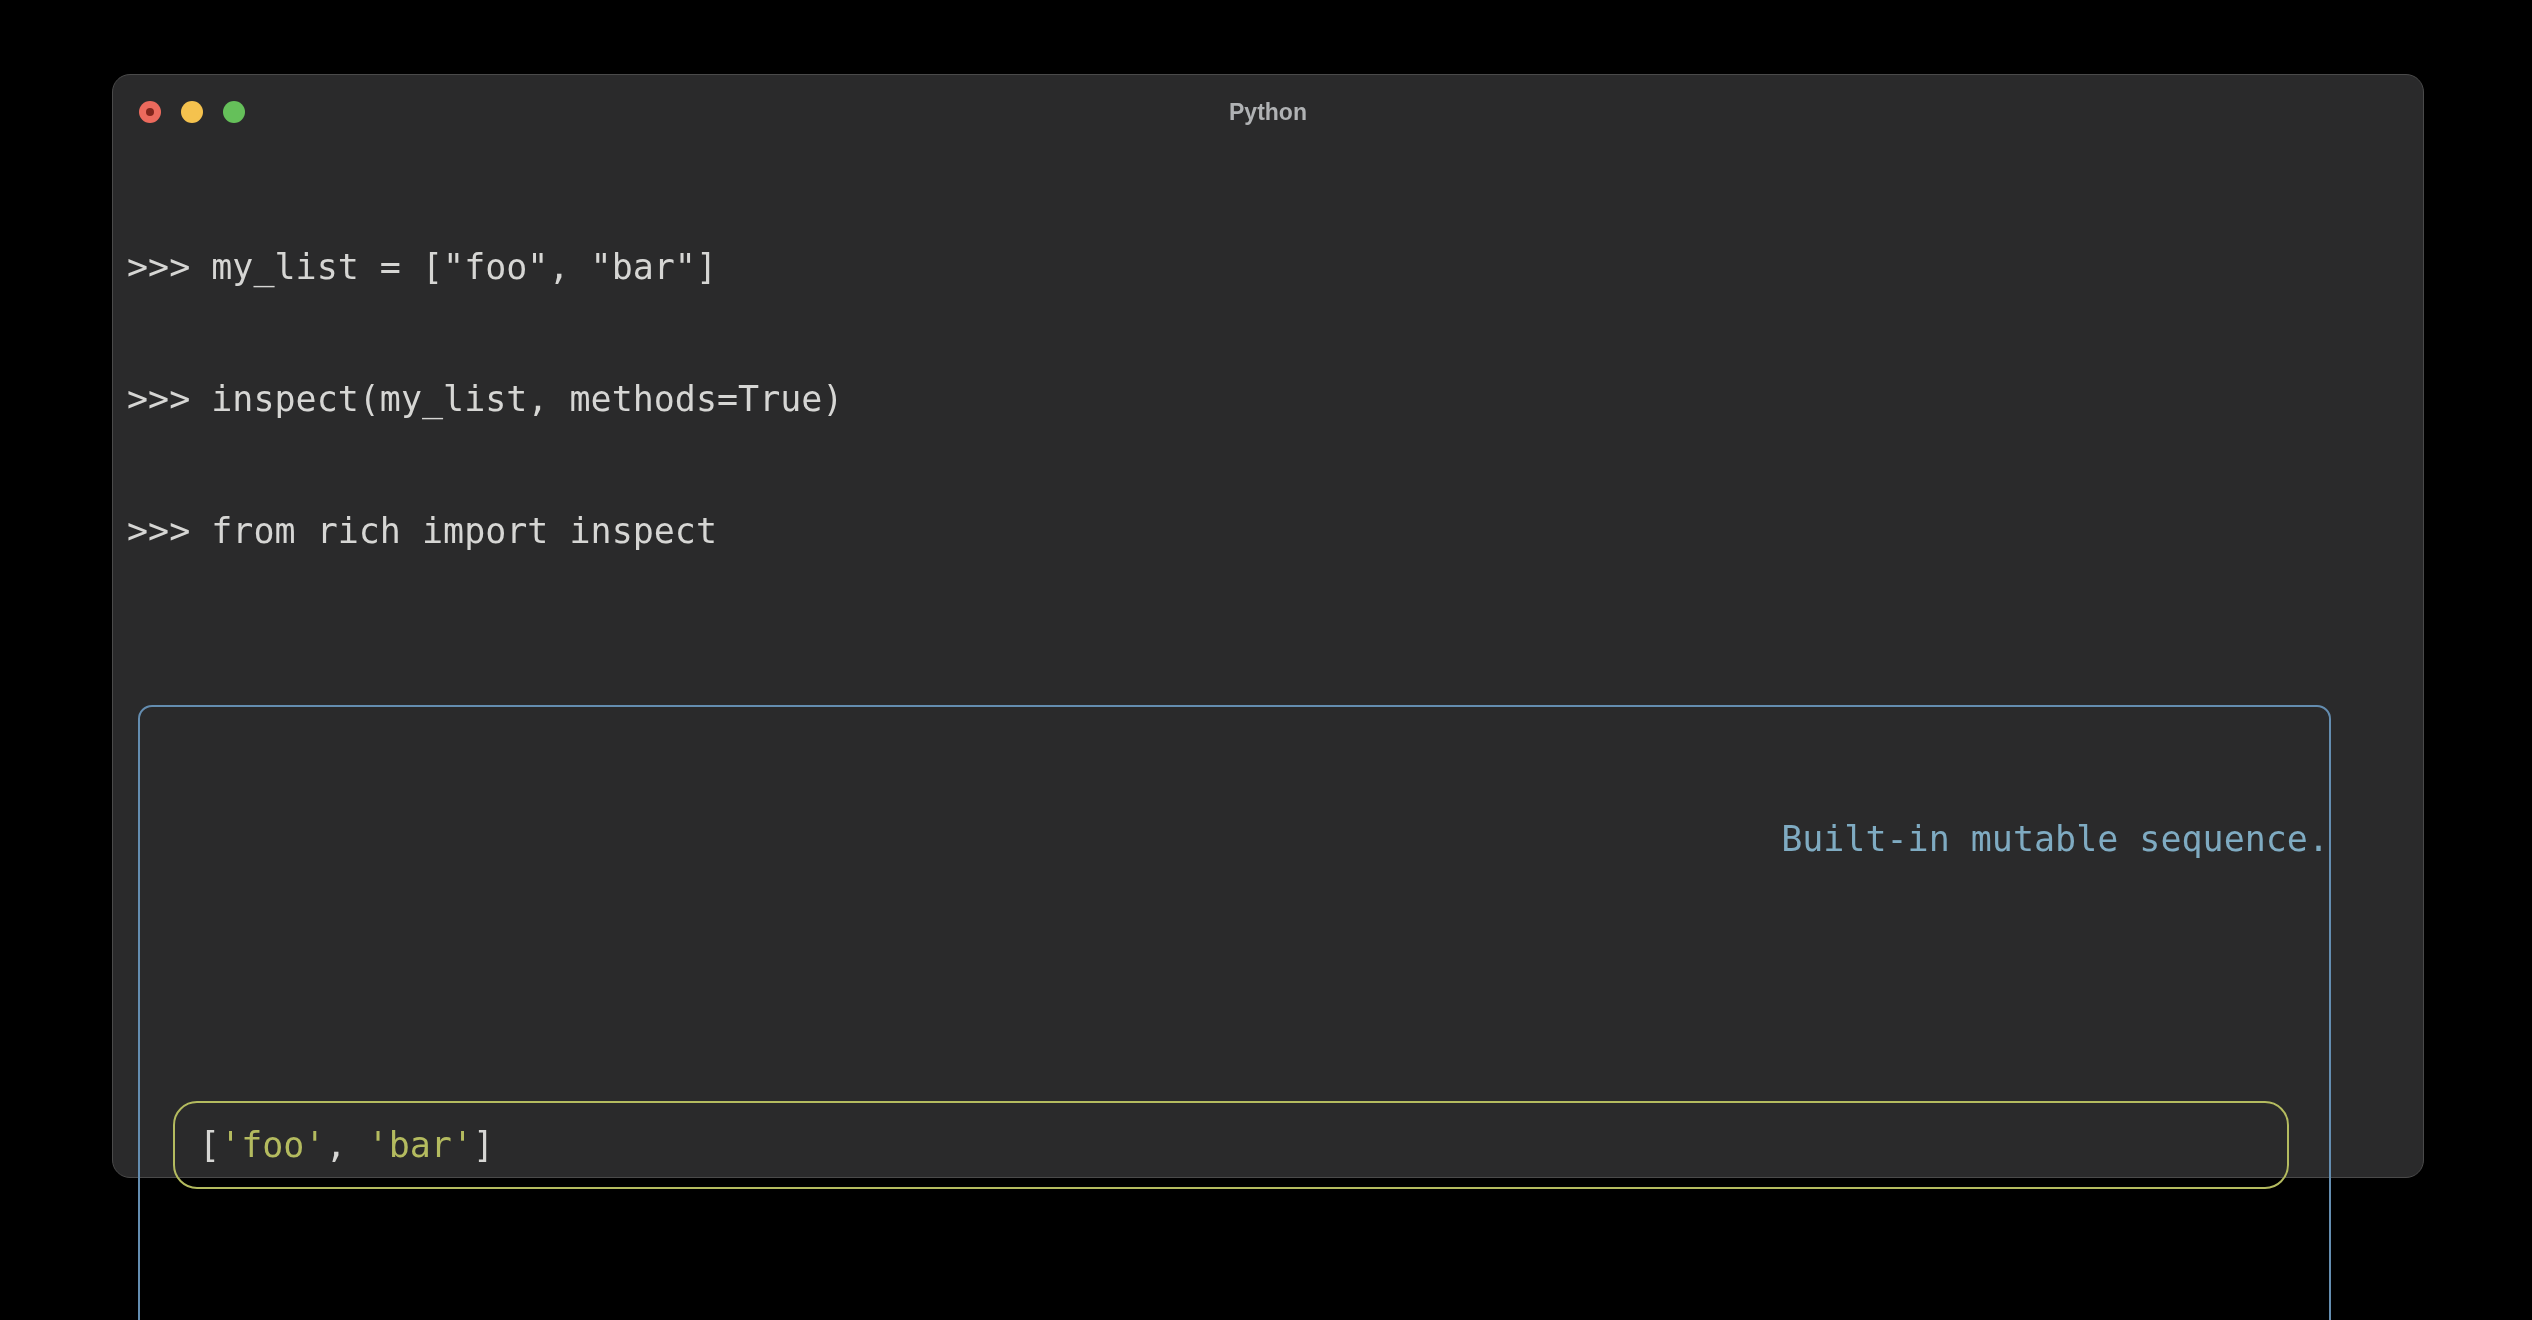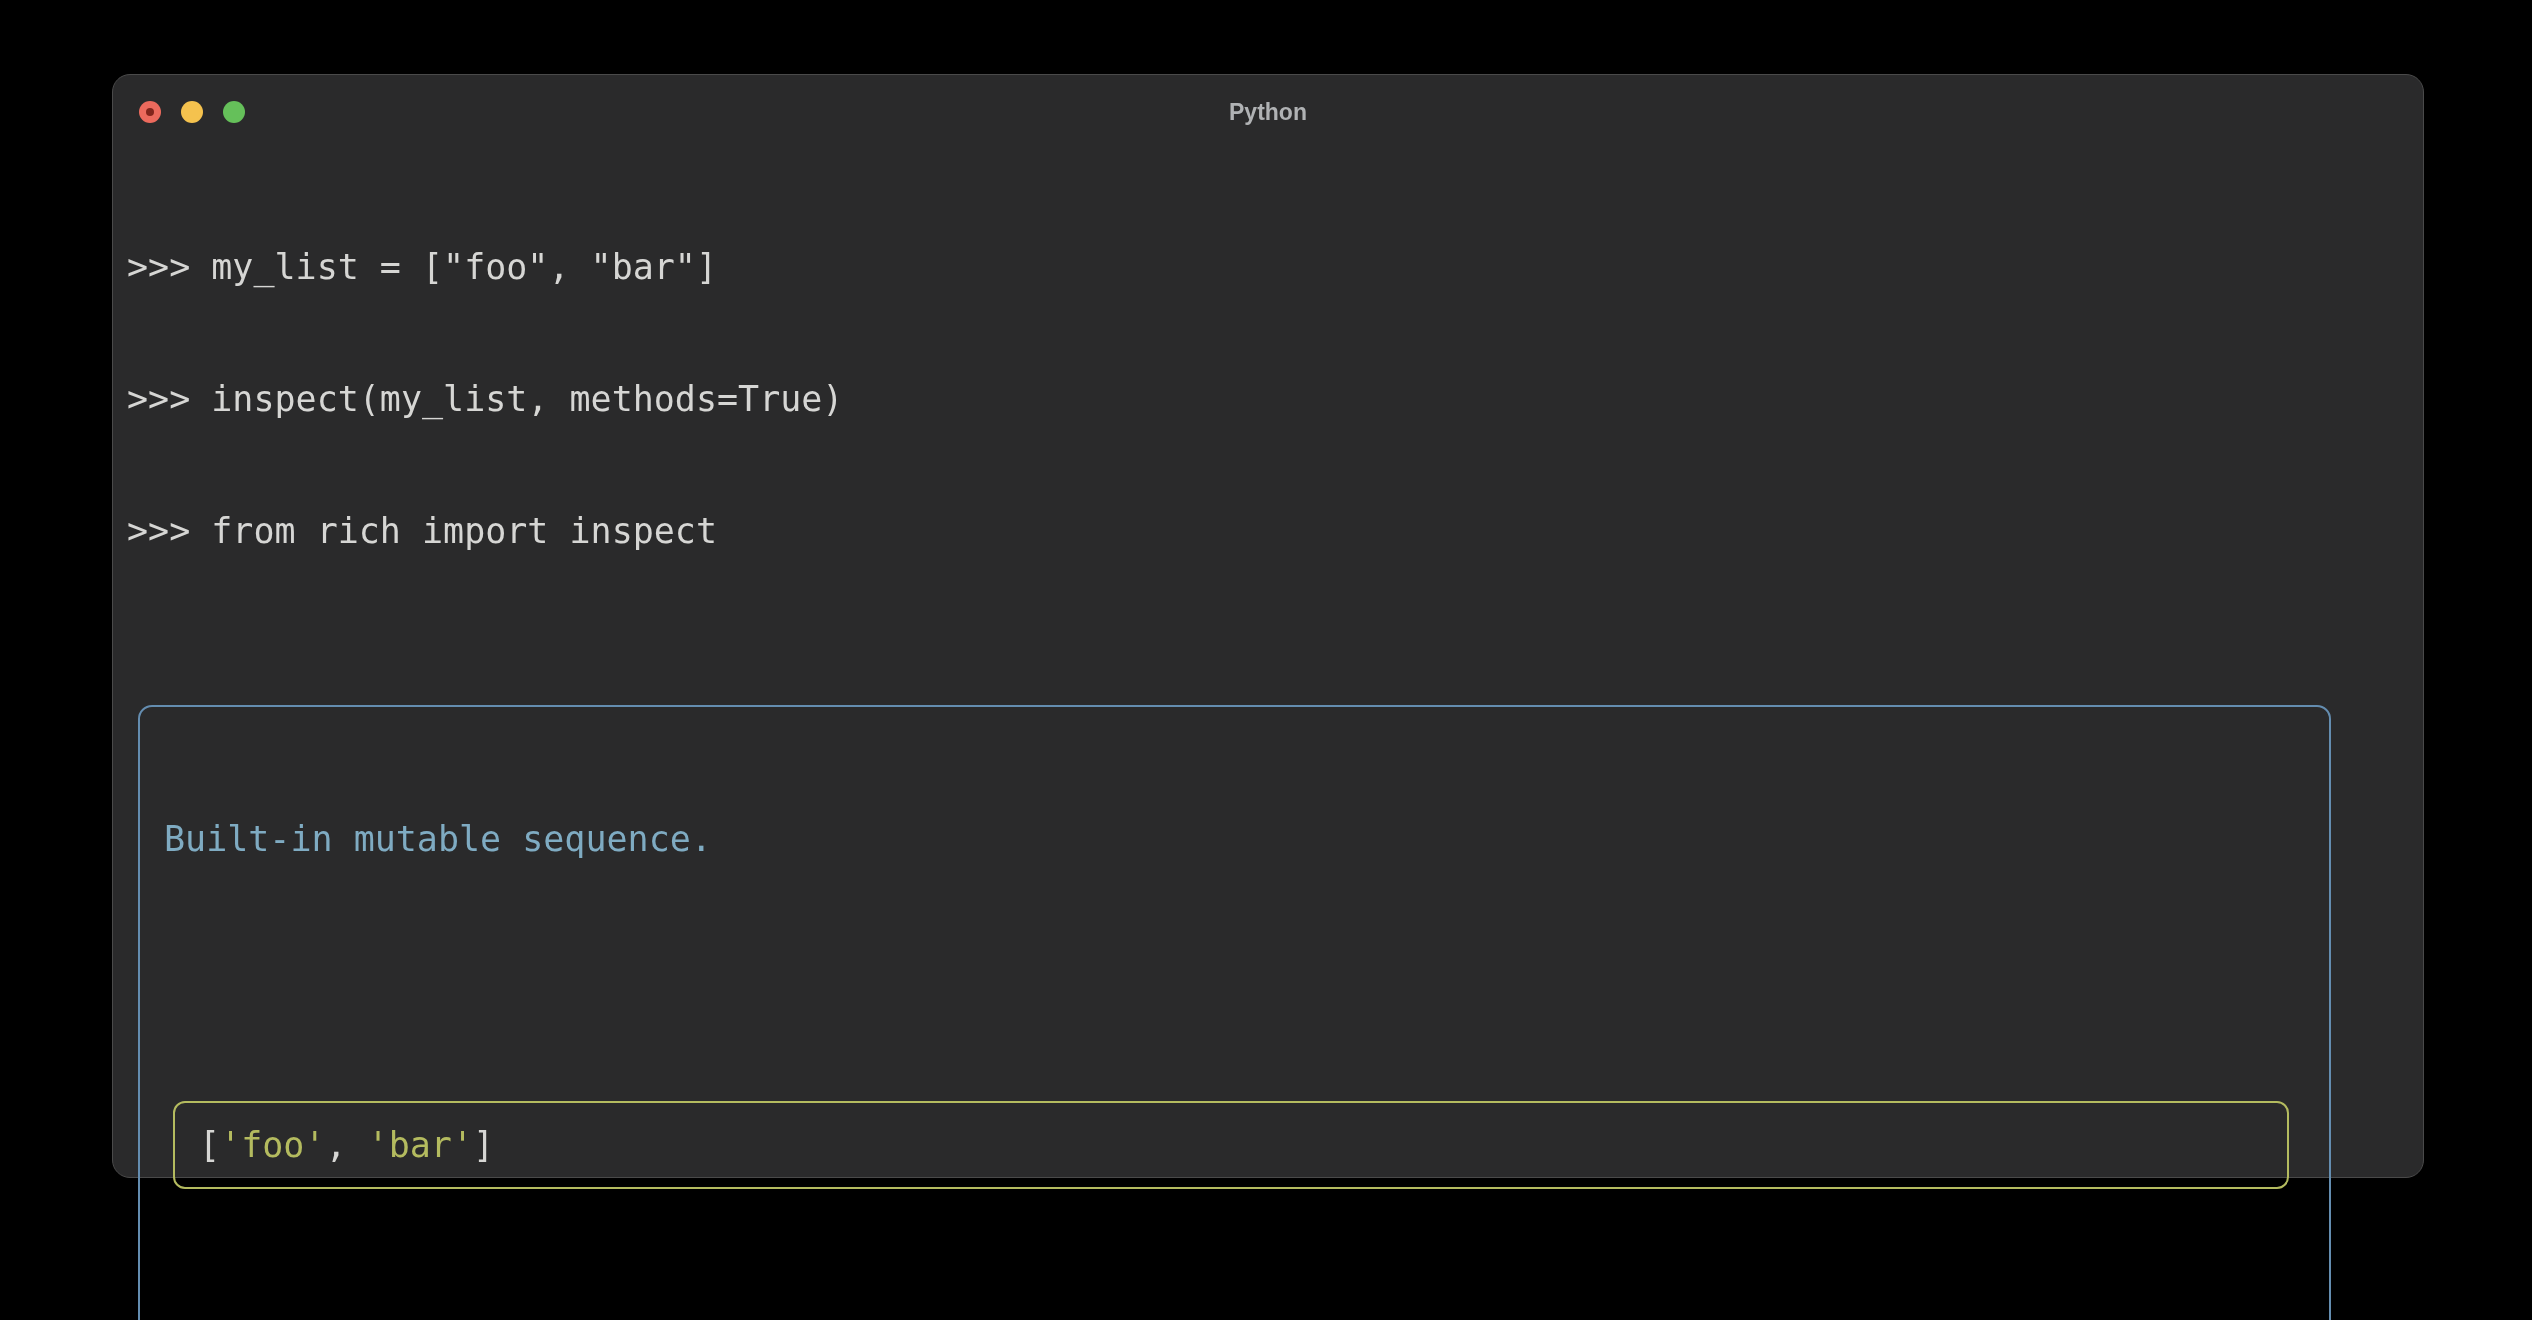--- a/index.html
+++ b/index.html
@@ -30,24 +30,24 @@
   .line{height:44px;}
   
   .panel{
     position:relative;margin:20px 78px 0 11px;border:2px solid #648db0;border-radius:14px;
     padding:22px 0 20px 0;box-sizing:border-box;
   }
   .panel-title{
     position:absolute;top:-24px;left:50%;transform:translateX(-50%);
     background:#2a2a2b;padding:0 14px;white-space:pre;
   }
-  .doc-line{height:44px;padding-left:24px;}
+  .doc-line{height:44px;padding-left:24px;text-align:right;}
   .blank-a{height:44px;}
   .value-box{
-    margin:20px 40px 0 33px;height:88px;border:2px solid #b4bb5f;border-radius:12px;
+    margin:20px 40px 0 33px;height:88px;border:2px solid #b4bb5f;border-radius:24px;
     box-sizing:border-box;display:flex;align-items:center;padding-left:24px;
   }
   
   .c-plain{color:#d6d6d4;}
   .c-str{color:#b4bb5f;}
   .c-tagpink{color:#e75490;font-weight:bold;}
   .c-tagblue{color:#6b9ed6;font-weight:bold;}
   .c-doc{color:#7fabc2;}
 </style>
 </head>

